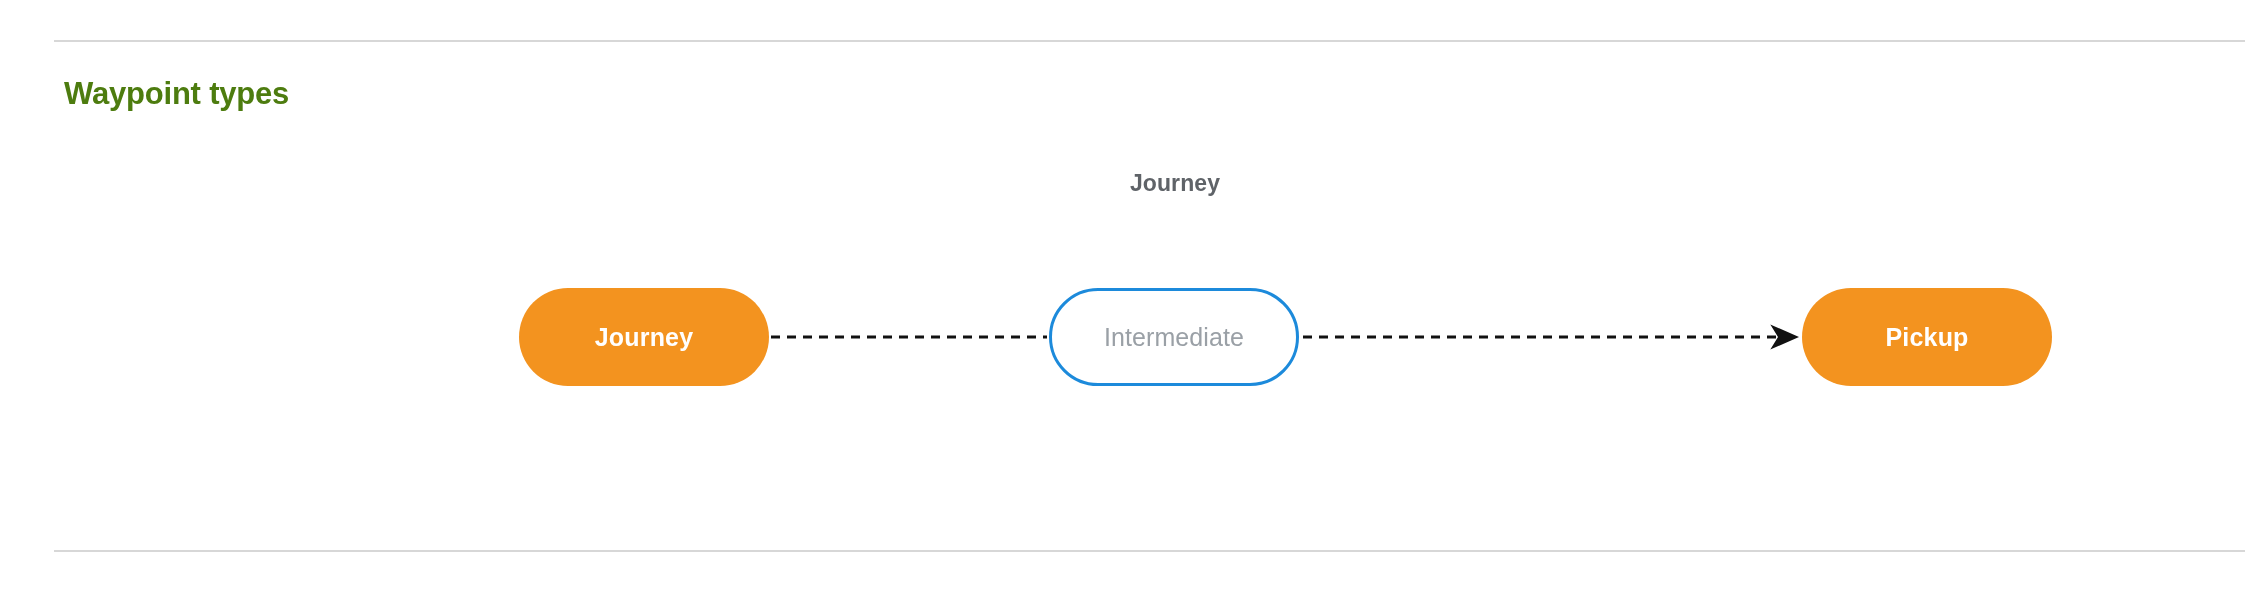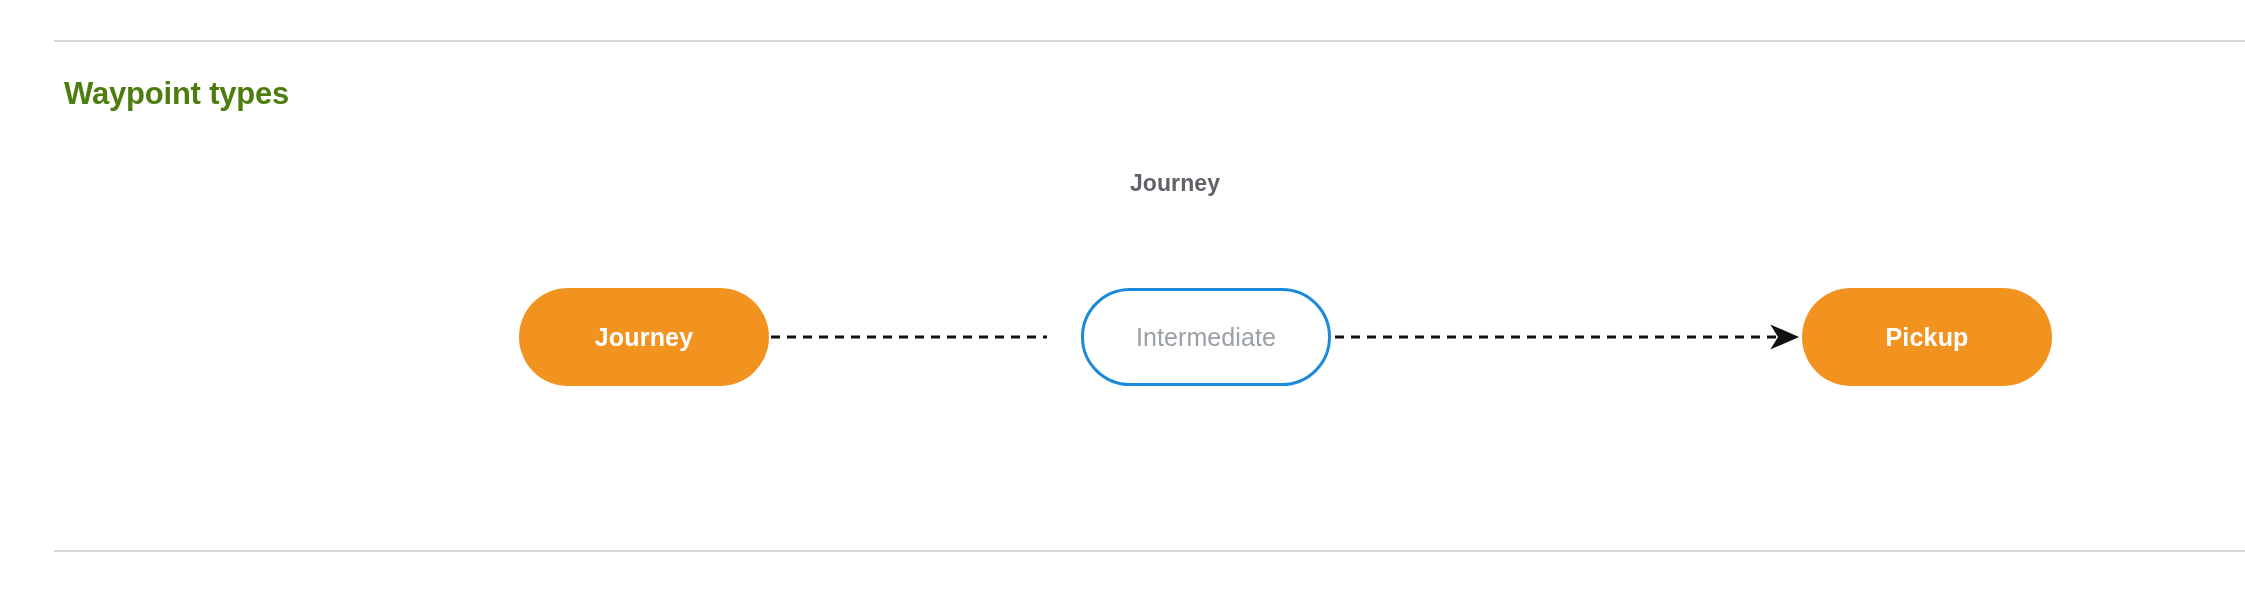--- a/index.html
+++ b/index.html
@@ -100,21 +100,21 @@
   .node.pickup  { left: 502px;  background: #f3931f; }
   .node.dropoff { left: 1785px; background: #f3931f; }
   .node.pickup  .node-label,
   .node.dropoff .node-label {
     color: #ffffff;
     font-weight: 700;
     letter-spacing: 0.2px;
   }
 
   .node.intermediate {
-    left: 1064px;
+    left: 1032px;
     background: #ffffff;
     border: 3px solid #1c8adb;
     text-align: right;
   }
   .node.intermediate .node-label {
     color: #9aa0a6;
     font-weight: 400;
     letter-spacing: 0.1px;
   }
 </style>

